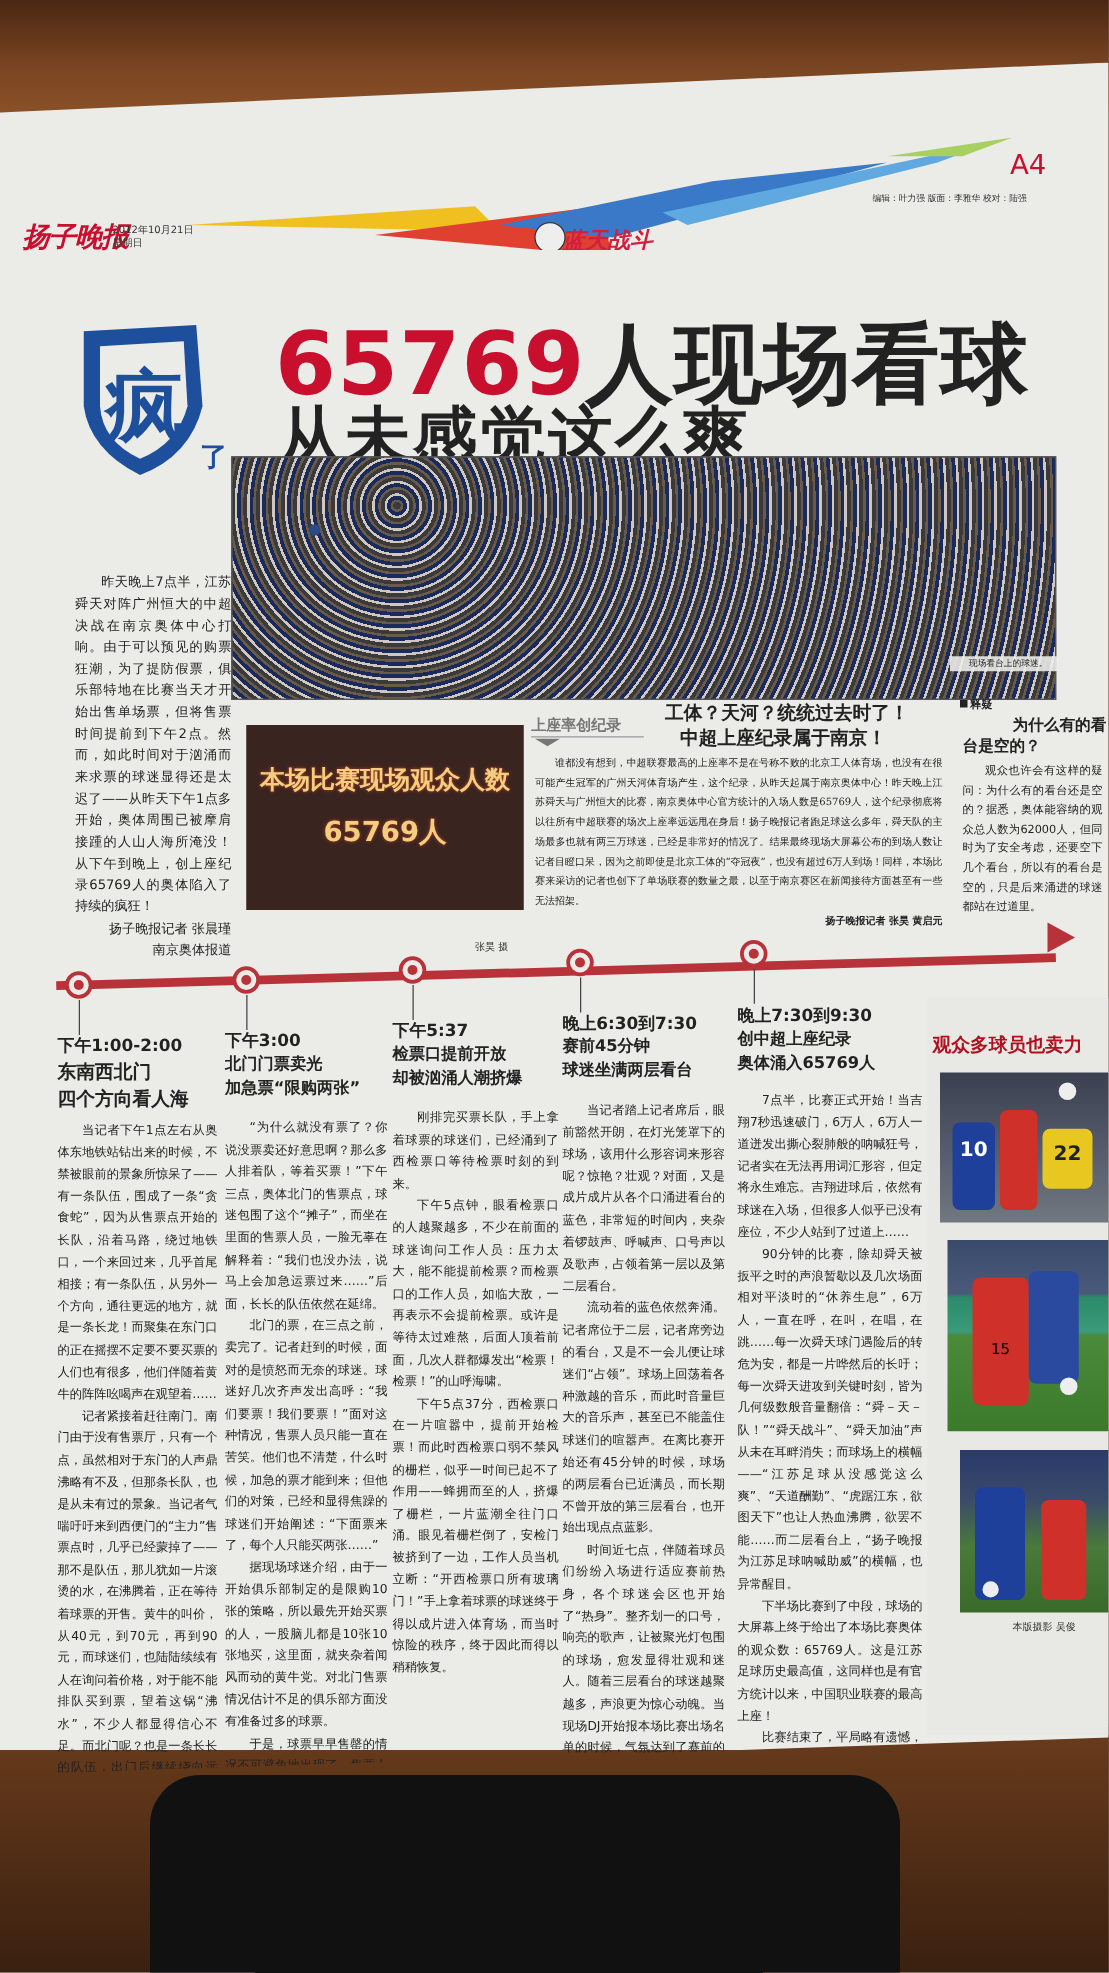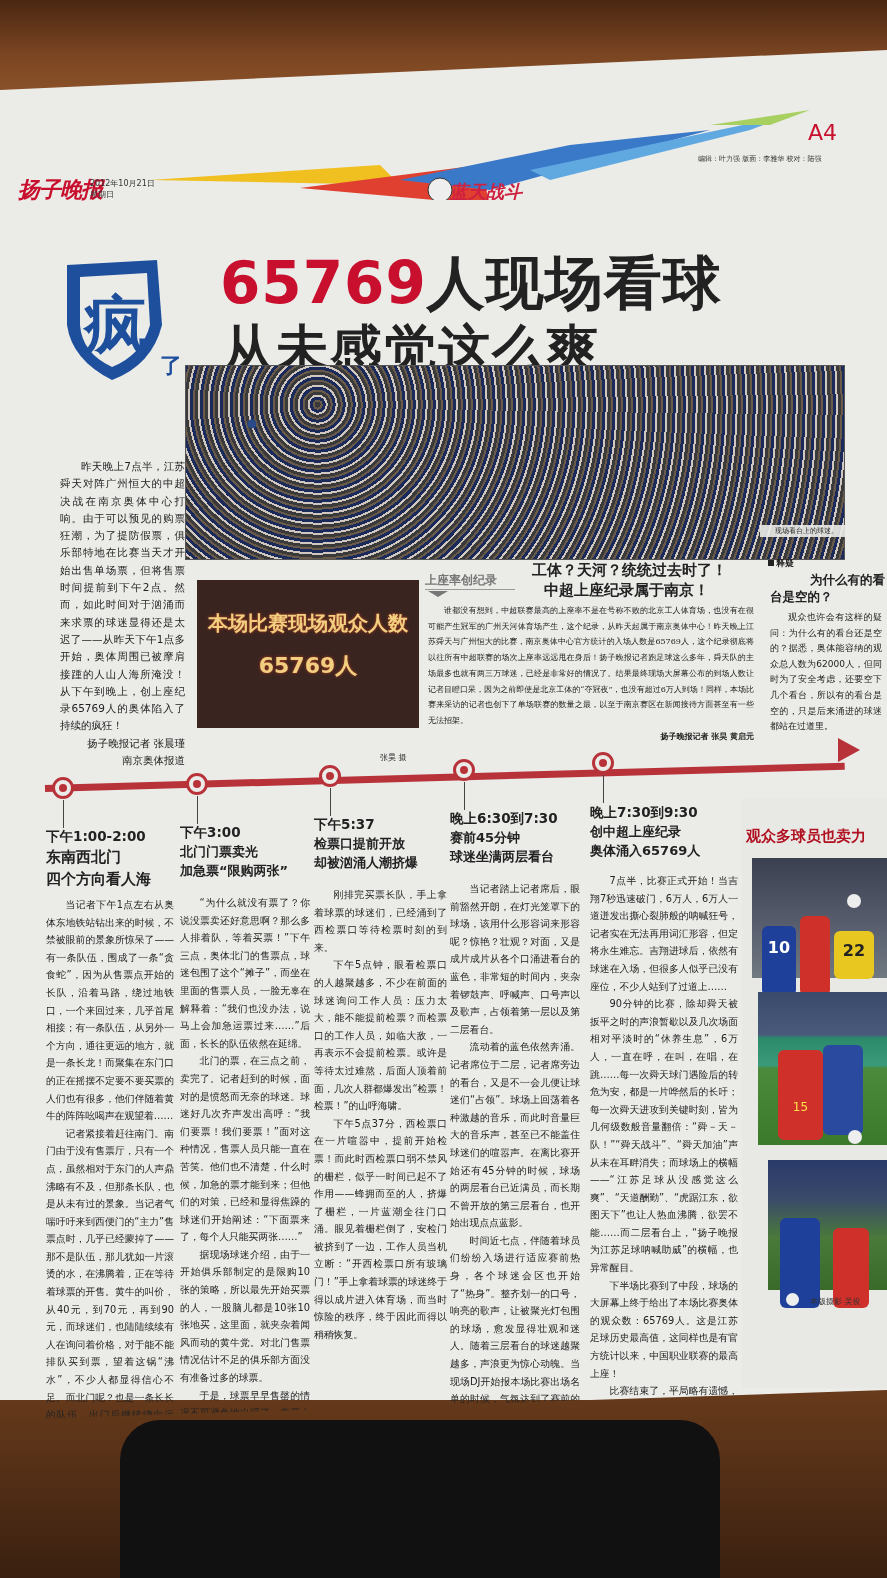--- a/index.html
+++ b/index.html
@@ -10,21 +10,21 @@
   .dark-obj { position: absolute; left: 120px; top: 1420px; width: 600px; height: 160px; background: #111; border-radius: 40px 40px 0 0; }
   .paper { position: absolute; left: 0; top: 30px; width: 887px; height: 1370px; background: #ebebe8;
            clip-path: polygon(0 60px, 50% 40px, 100% 20px, 100% 1360px, 0 1390px); }
   .abs { position: absolute; }
   .logo { left: 18px; top: 145px; color: #c8102e; font-family: "DejaVu Serif", serif; font-size: 22px; font-style: italic; font-weight: bold; letter-spacing: -1px; }
   .date { left: 90px; top: 148px; font-size: 8px; color: #333; line-height: 11px; }
   .banner { left: 150px; top: 80px; width: 660px; height: 90px; }
   .page-no { left: 808px; top: 90px; color: #c8102e; font-size: 22px; }
   .editors { left: 698px; top: 124px; font-size: 7px; color: #333; }
   .badge { left: 62px; top: 225px; width: 120px; height: 130px; }
-  .hl1 { left: 220px; top: 215px; font-size: 58px; font-weight: bold; color: #222; white-space: nowrap; letter-spacing: 1px; }
+  .hl1 { left: 220px; top: 215px; font-size: 70px; font-weight: bold; color: #222; white-space: nowrap; letter-spacing: 1px; }
   .hl1 .num { color: #c8102e; }
   .hl2 { left: 222px; top: 285px; font-size: 52px; font-weight: bold; color: #222; white-space: nowrap; letter-spacing: 2px; }
   .crowd { left: 185px; top: 335px; width: 660px; height: 195px; background:
      radial-gradient(circle at 10% 30%, #2a4a8a 0 4px, transparent 5px),
      repeating-radial-gradient(circle at 20% 20%, #3a3a3a 0 3px, #6a5a4a 3px 5px, #1a2a5a 5px 8px, #d0c8c0 8px 10px);
      background-color: #4a4a50; border: 1px solid #555; }
   .crowd-cap { left: 760px; top: 495px; font-size: 7px; color: #222; background: rgba(235,235,232,0.9); padding: 1px 15px; }
   .txt { font-size: 10.5px; line-height: 17.3px; color: #222; text-align: justify; }
   .intro { left: 60px; top: 428px; width: 125px; }
   .intro .by { text-align: right; }
@@ -49,21 +49,21 @@
   .ev-time { font-size: 13.5px; font-weight: bold; color: #222; white-space: nowrap; }
   .ev-head { font-size: 13px; color: #222; line-height: 19px; white-space: nowrap; font-weight: bold; }
   .ev-head.big { font-size: 15px; line-height: 22px; }
   .col { font-size: 9.8px; line-height: 17.6px; color: #222; text-align: justify; }
   .col p { text-indent: 2em; }
   .photo-col { left: 742px; top: 768px; width: 145px; height: 590px; background: #e8e8e5; }
   .photo-title { left: 746px; top: 797px; font-family: "DejaVu Serif", serif; font-size: 15px; font-weight: bold; color: #b01020; white-space: nowrap; }
   .ph1 { left: 752px; top: 828px; width: 135px; height: 120px; background: linear-gradient(180deg,#3a4050 0%, #5a6070 60%, #707880 100%); }
   .ph2 { left: 758px; top: 962px; width: 129px; height: 153px; background: linear-gradient(180deg,#3a4a6a 0%, #4a5a7a 28%, #2a8a6a 30%, #3a9a7a 48%, #4a8a3a 50%, #3a7a2a 100%); }
   .ph3 { left: 768px; top: 1130px; width: 119px; height: 130px; background: linear-gradient(180deg,#2a3a6a 0%, #3a4a6a 30%, #4a7a3a 60%, #3a6a2a 100%); }
-  .player { position: absolute; border-radius: 6px; margin-top: 28px; }
+  .player { position: absolute; border-radius: 6px; }
   .photo-cap { left: 810px; top: 1266px; font-size: 8px; color: #333; }
 </style>
 </head>
 <body>
 
 <div class="table-top"></div>
 <div class="table-bottom"></div>
 <div class="dark-obj"></div>
 
 <div class="paper">
@@ -205,21 +205,21 @@
 
   <div class="abs photo-col"></div>
   <div class="abs photo-title">观众多球员也卖力</div>
   <div class="abs ph1">
     <div class="player" style="left:10px;top:40px;width:34px;height:70px;background:#1e3f9a;color:#fff;font-size:16px;font-weight:bold;text-align:center;padding-top:12px">10</div>
     <div class="player" style="left:48px;top:30px;width:30px;height:80px;background:#d0302a"></div>
     <div class="player" style="left:82px;top:45px;width:40px;height:48px;background:#e8c820;color:#222;font-size:16px;font-weight:bold;text-align:center;padding-top:10px">22</div>
     <div class="player" style="left:95px;top:8px;width:14px;height:14px;border-radius:50%;background:#eee"></div>
   </div>
   <div class="abs ph2">
-    <div class="player" style="left:20px;top:30px;width:45px;height:90px;background:#d0302a;color:#fde047;font-size:12px;text-align:center;padding-top:50px">15</div>
+    <div class="player" style="left:20px;top:30px;width:45px;height:102px;background:#d0302a;color:#000000;font-size:12px;text-align:center;padding-top:50px">15</div>
     <div class="player" style="left:65px;top:25px;width:40px;height:90px;background:#2a4aa0"></div>
     <div class="player" style="left:90px;top:110px;width:14px;height:14px;border-radius:50%;background:#eee"></div>
   </div>
   <div class="abs ph3">
     <div class="player" style="left:12px;top:30px;width:40px;height:90px;background:#1e3f9a"></div>
     <div class="player" style="left:65px;top:40px;width:36px;height:80px;background:#d0302a"></div>
     <div class="player" style="left:18px;top:105px;width:13px;height:13px;border-radius:50%;background:#eee"></div>
   </div>
   <div class="abs photo-cap">本版摄影 吴俊</div>
 

